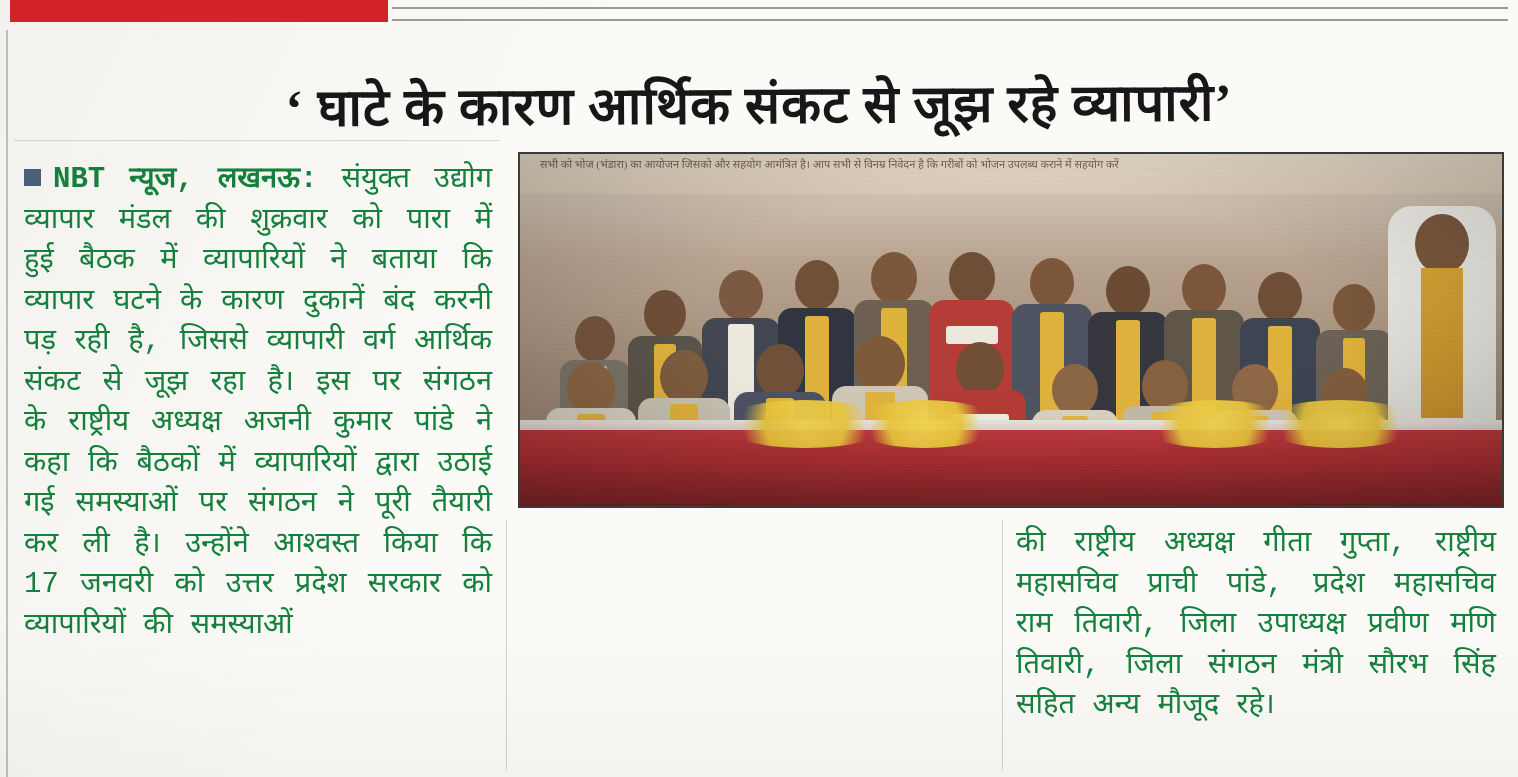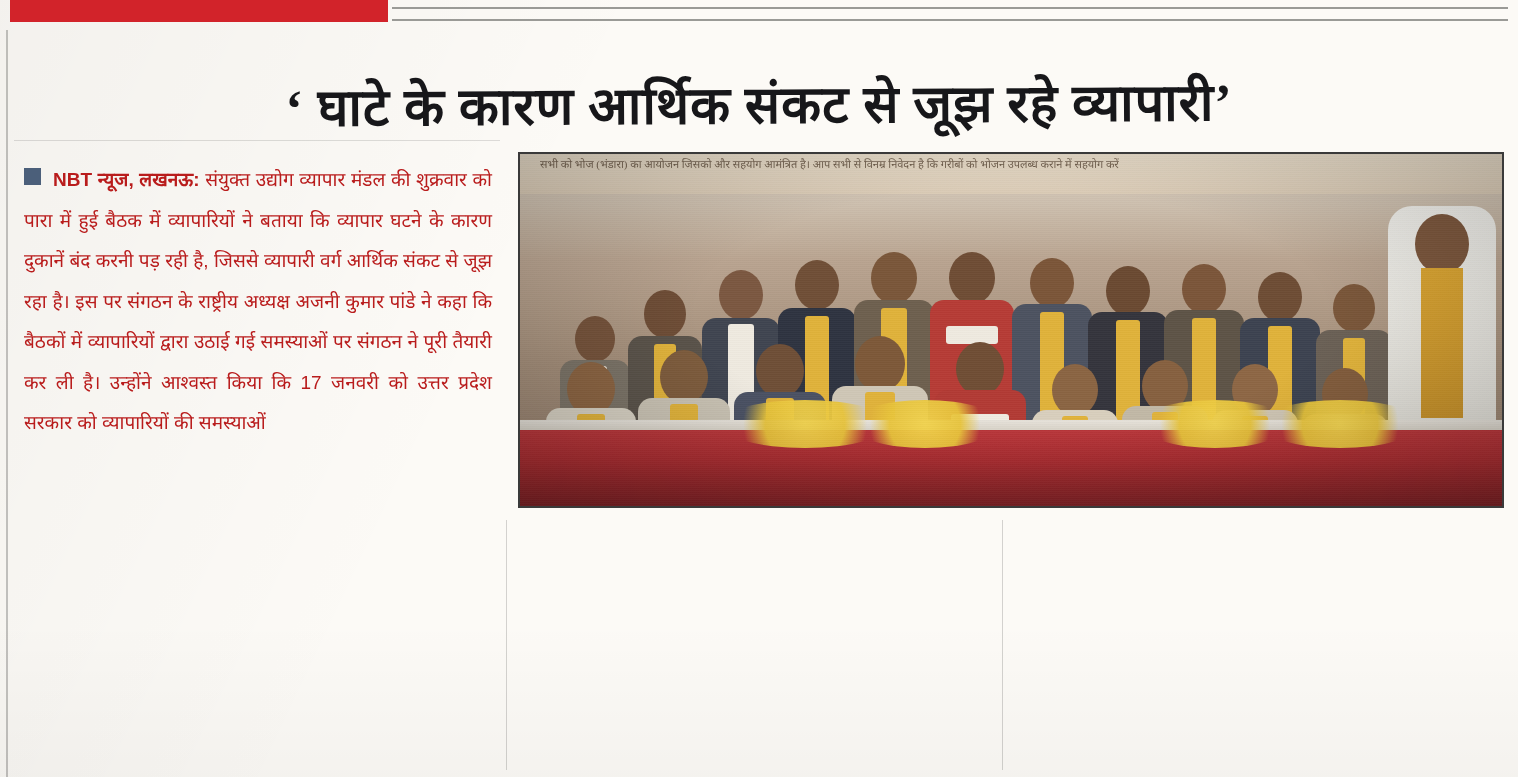--- a/index.html
+++ b/index.html
@@ -108,24 +108,24 @@
     left: 6px;
     top: 30px;
     width: 2px;
     height: 747px;
     background: rgba(0,0,0,0.22);
   }
 
   
   .col {
     position: absolute;
-    font-family: Liberation Sans, sans-serif;
-    font-size: 19px;
+    font-family: Liberation Mono, monospace;
+    font-size: 29px;
     line-height: 40.5px;
-    color: #b91c1c;
+    color: #15803d;
     text-align: justify;
     text-justify: inter-word;
   }
   .col p { margin: 0; }
 
   .col-left {
     left: 24px;
     top: 160px;
     width: 468px;
   }
@@ -434,14 +434,17 @@
   <div class="col-sep s2"></div>
 
   <div class="col col-left">
     <p>
       <span class="dingbat"></span><span class="byline">NBT न्यूज, लखनऊ:</span>
       <span>संयुक्त उद्योग व्यापार मंडल की शुक्रवार को पारा में हुई बैठक में व्यापारियों ने बताया कि व्यापार घटने के कारण दुकानें बंद करनी पड़ रही है, जिससे व्यापारी वर्ग आर्थिक संकट से जूझ रहा है। इस पर संगठन के राष्ट्रीय अध्यक्ष अजनी कुमार पांडे ने कहा कि बैठकों में व्यापारियों द्वारा उठाई गई समस्याओं पर संगठन ने पूरी तैयारी कर ली है। उन्होंने आश्वस्त किया कि 17 जनवरी को उत्तर प्रदेश सरकार को व्यापारियों की समस्याओं</span>
     </p>
   </div>
 
 
+  <div class="col col-right">
+    <p>की राष्ट्रीय अध्यक्ष गीता गुप्ता, राष्ट्रीय महासचिव प्राची पांडे, प्रदेश महासचिव राम तिवारी, जिला उपाध्यक्ष प्रवीण मणि तिवारी, जिला संगठन मंत्री सौरभ सिंह सहित अन्य मौजूद रहे।</p>
+  </div>
 
 </div>
 
 </body></html>

